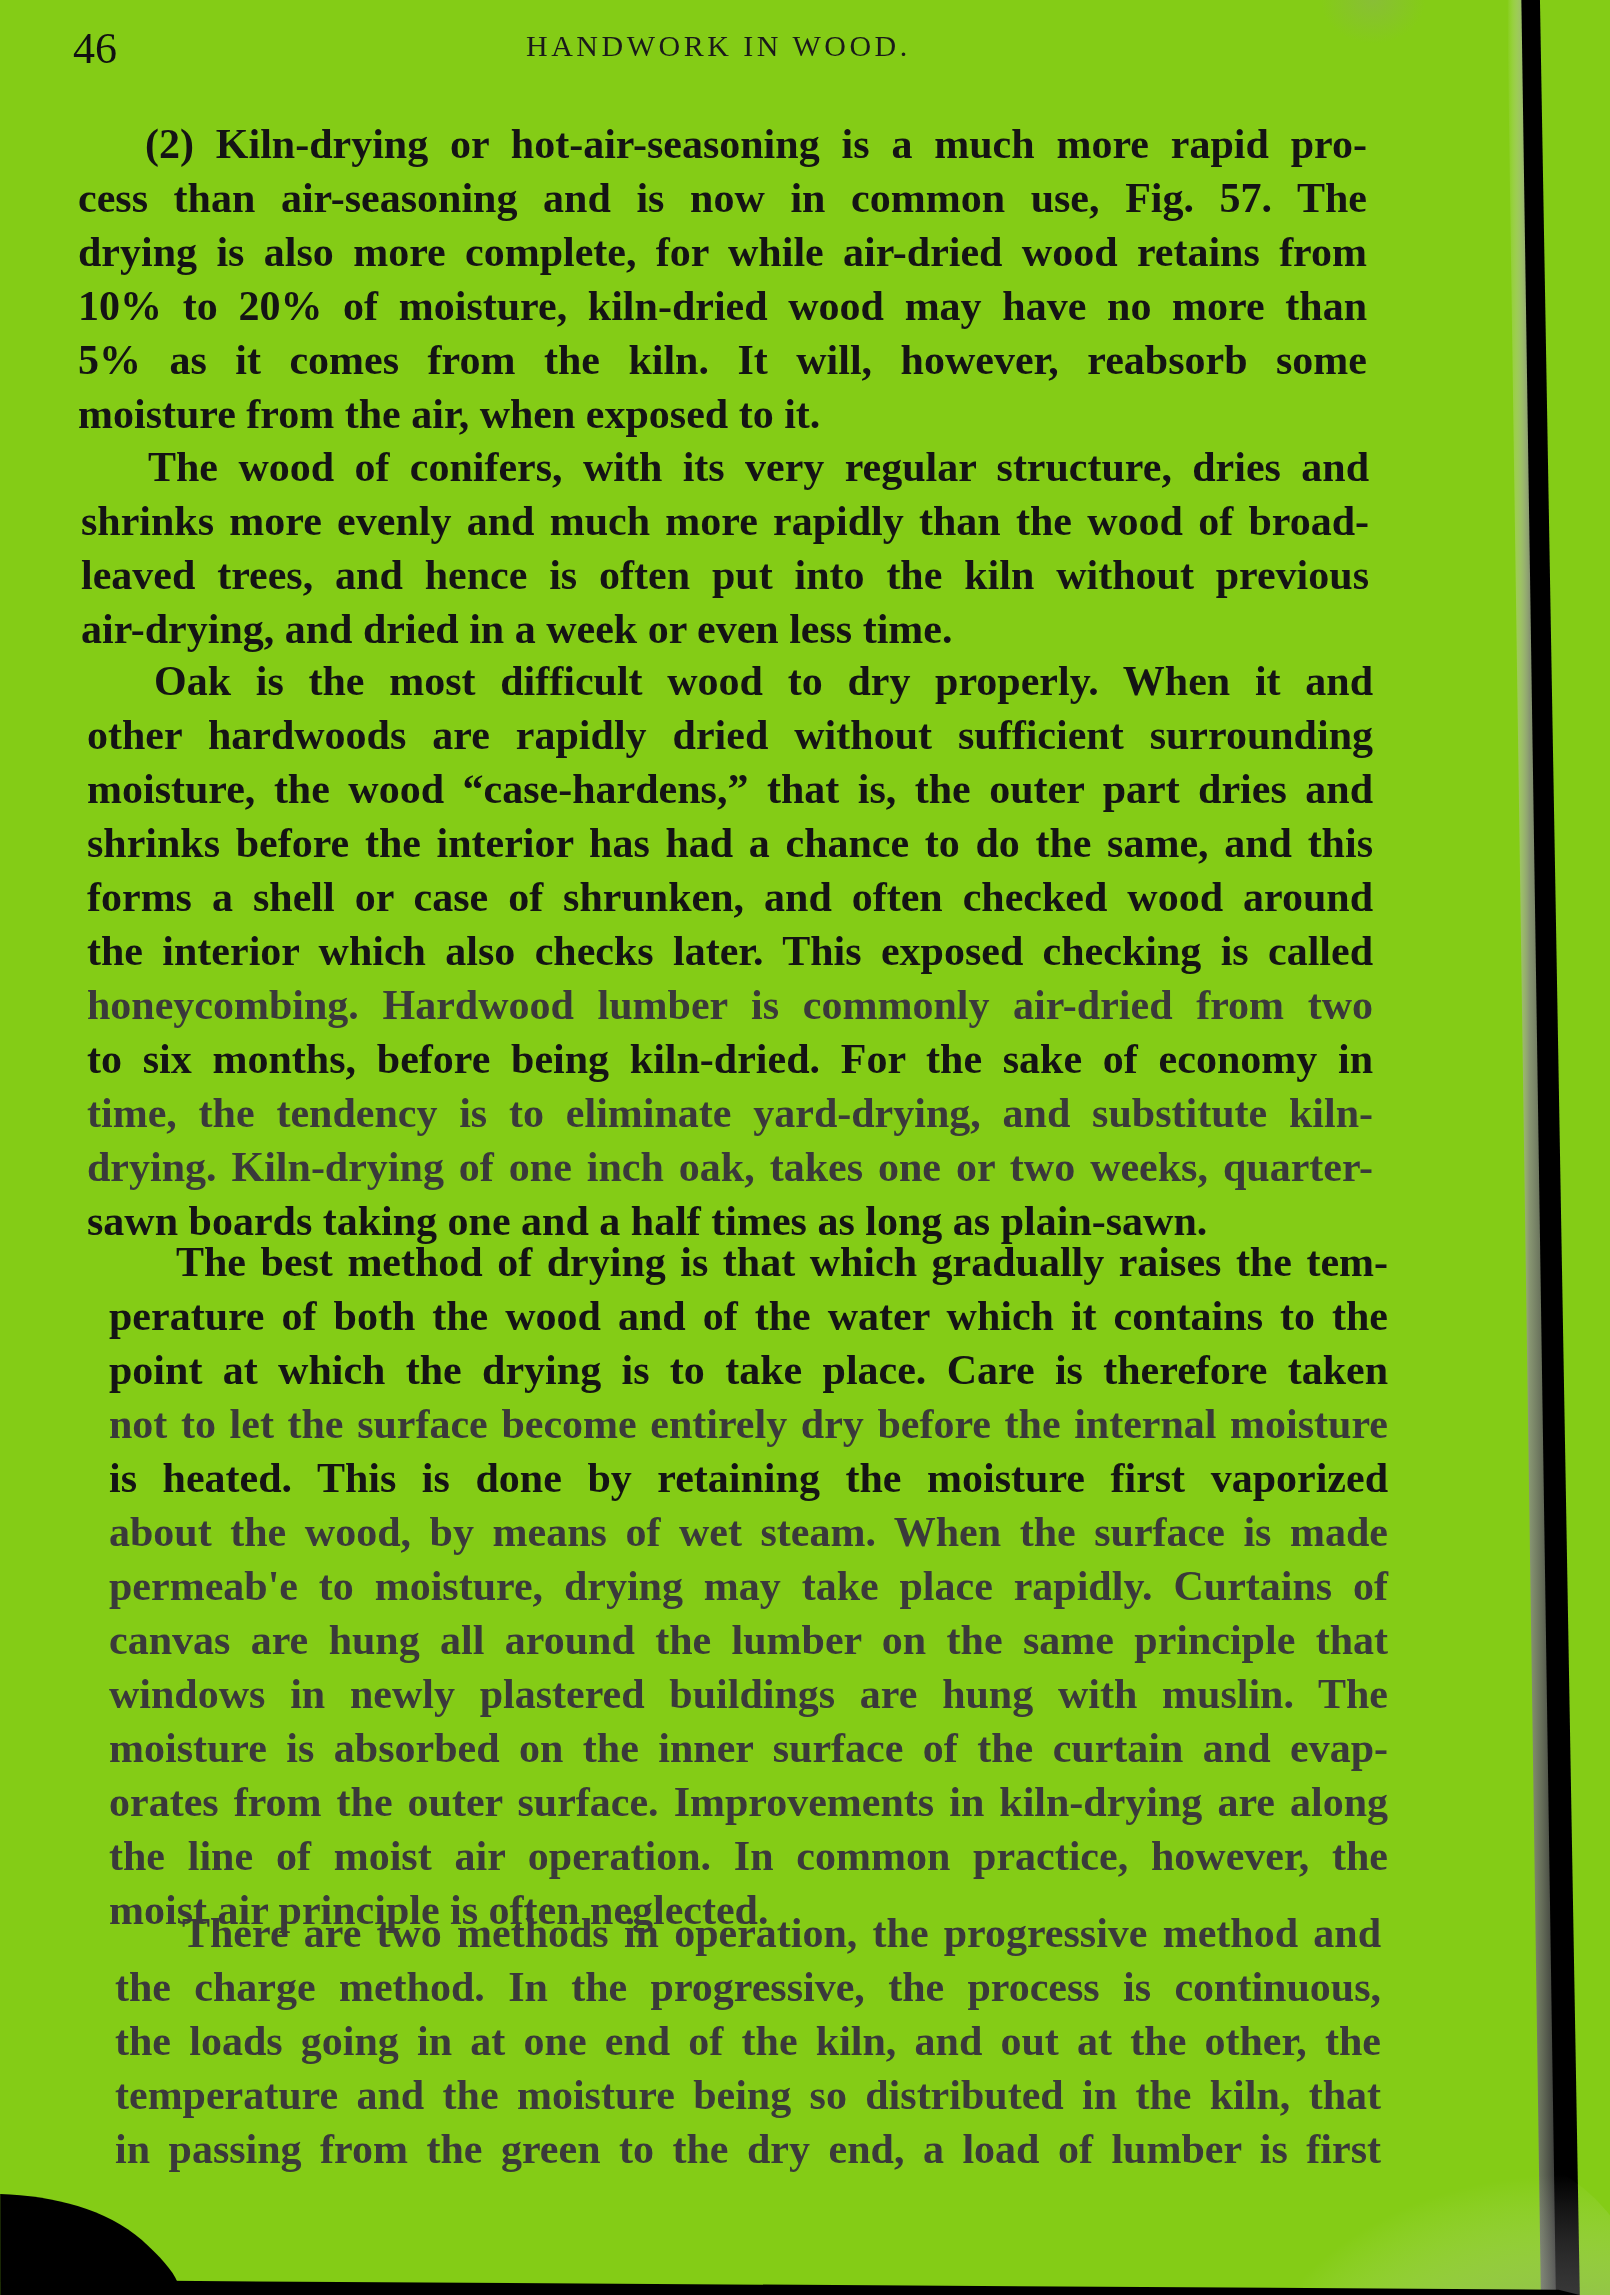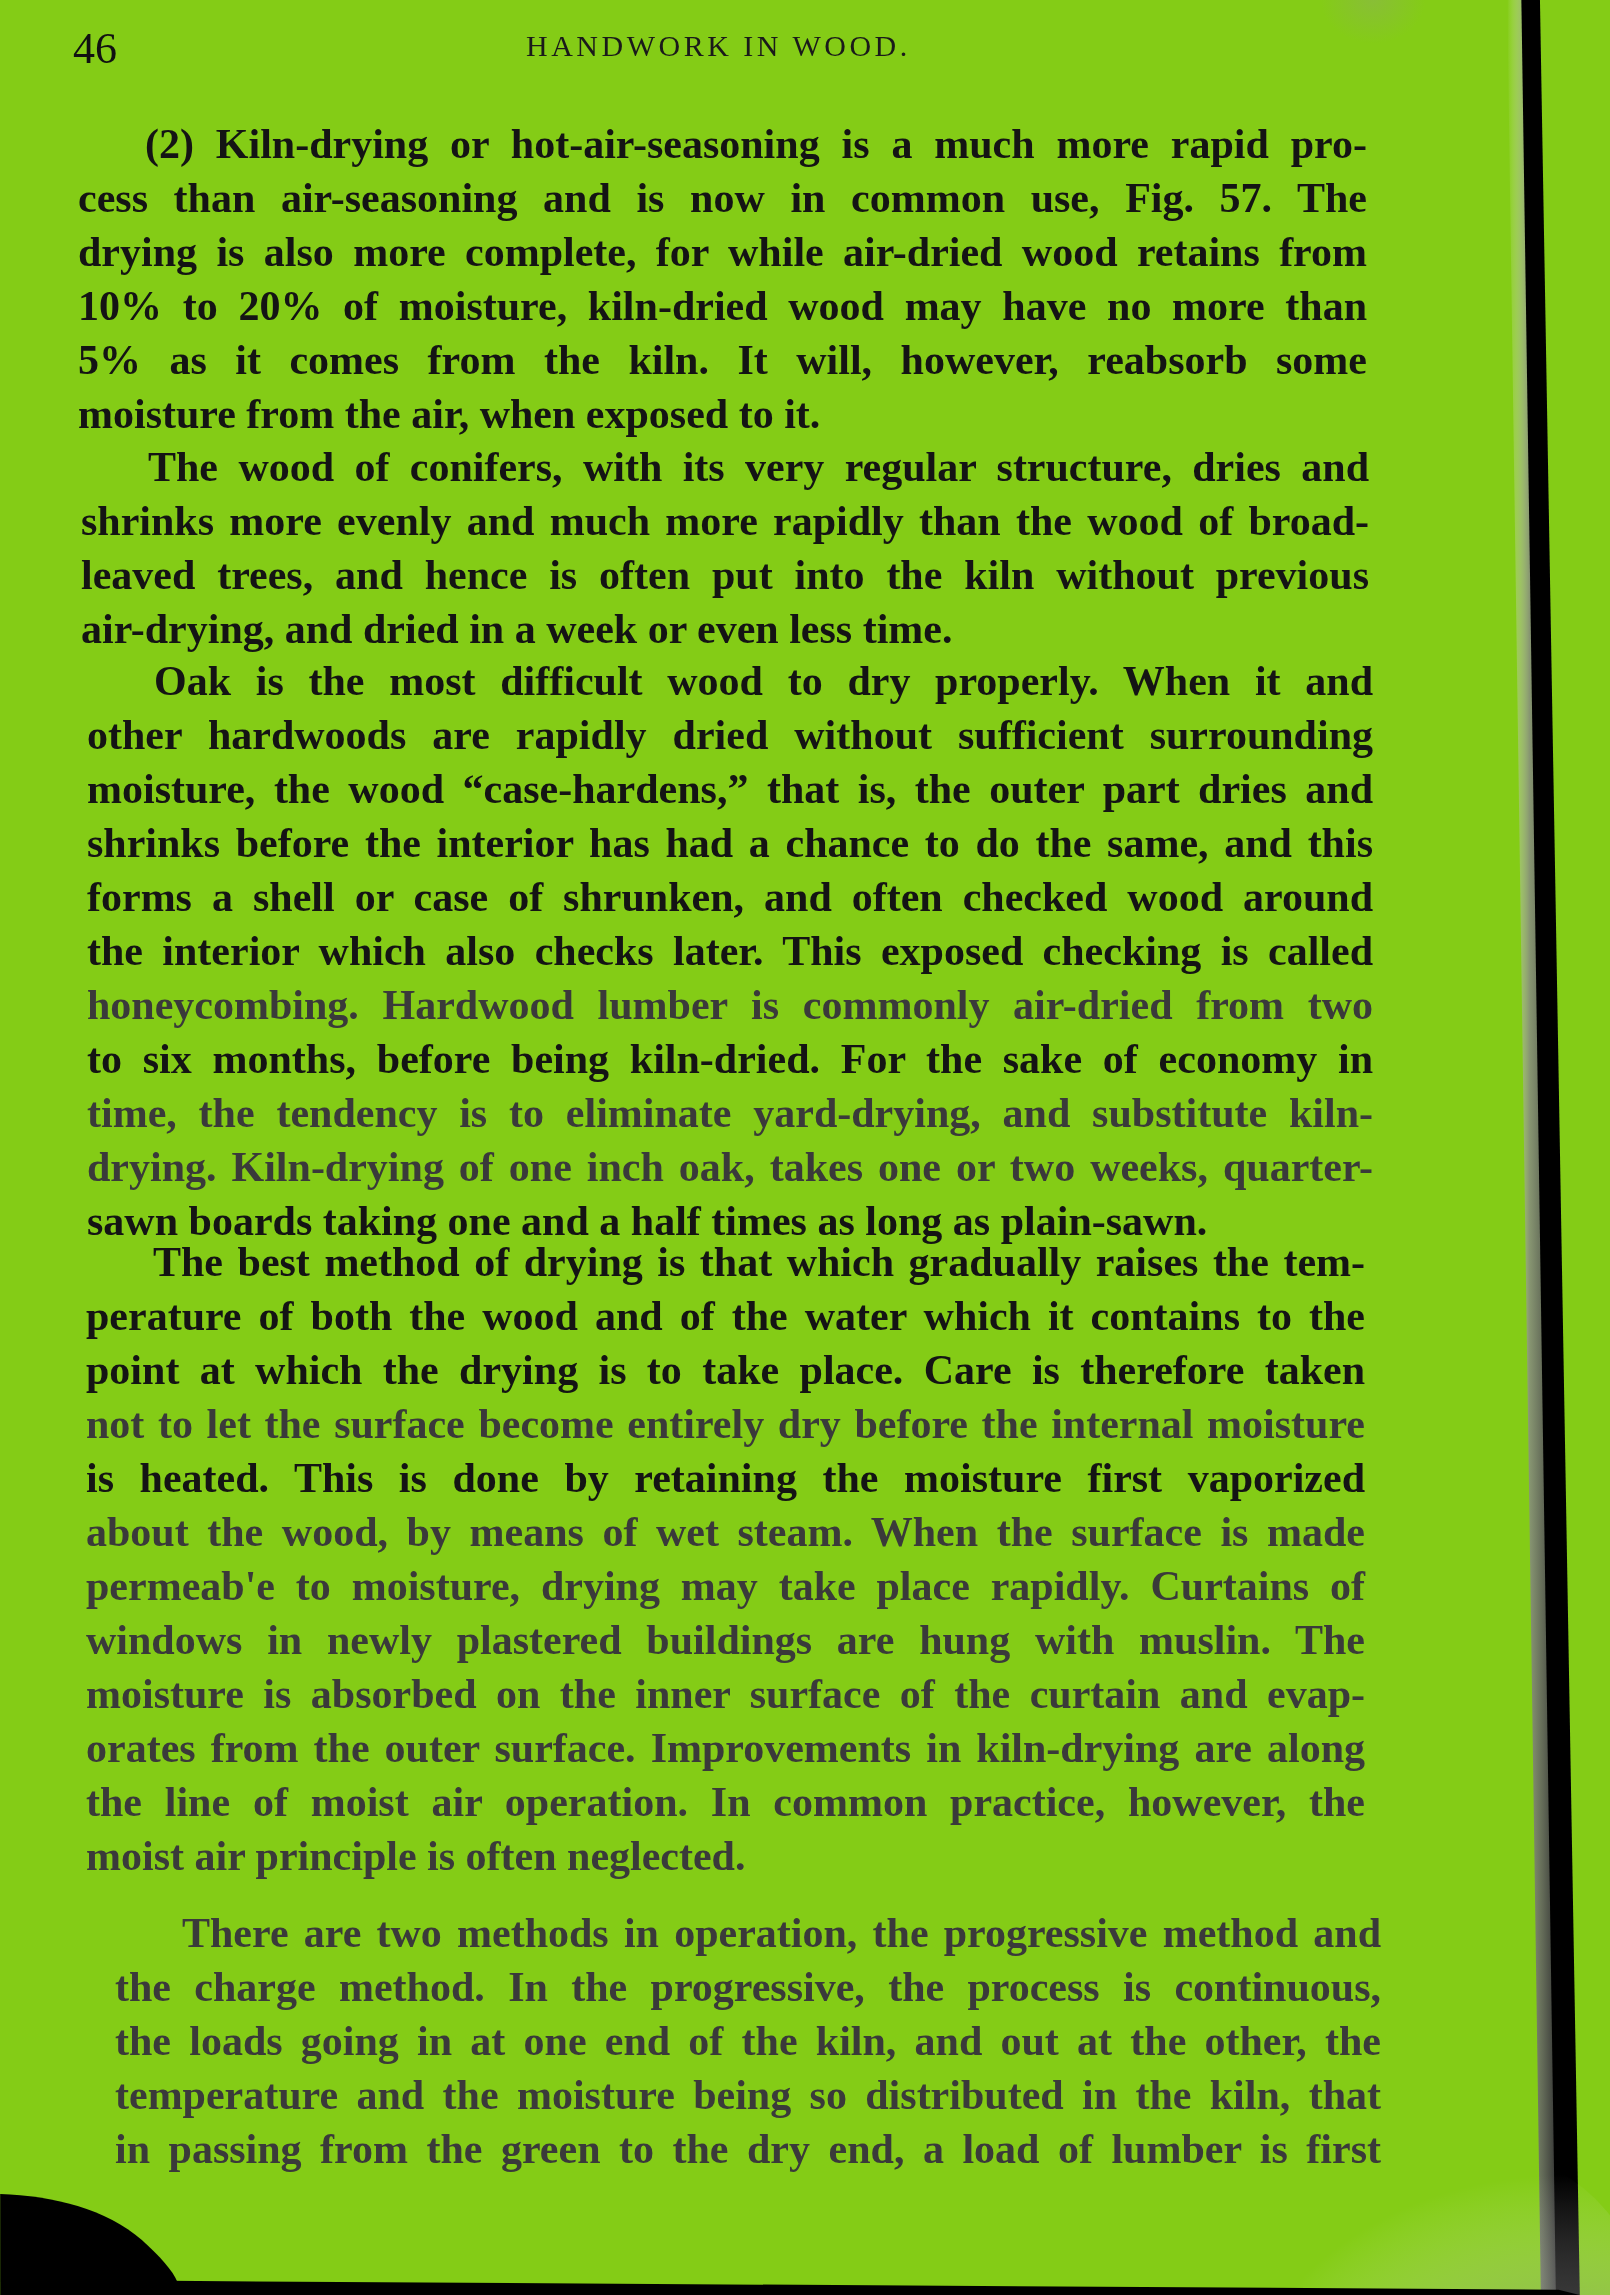--- a/index.html
+++ b/index.html
@@ -118,28 +118,29 @@
     <span class="line">shrinks before the interior has had a chance to do the same, and this</span>
     <span class="line">forms a shell or case of shrunken, and often checked wood around</span>
     <span class="line">the interior which also checks later. This exposed checking is called</span>
     <span class="line faint">honeycombing. Hardwood lumber is commonly air-dried from two</span>
     <span class="line">to six months, before being kiln-dried. For the sake of economy in</span>
     <span class="line faint">time, the tendency is to eliminate yard-drying, and substitute kiln-</span>
     <span class="line faint">drying. Kiln-drying of one inch oak, takes one or two weeks, quarter-</span>
     <span class="line last">sawn boards taking one and a half times as long as plain-sawn.</span>
   </div>
 
-  <div class="para" style="left:86px; top:1235px; width:1279px;">
+  <div class="para" style="left:109px; top:1235px; width:1279px;">
     <span class="line indent">The best method of drying is that which gradually raises the tem-</span>
     <span class="line">perature of both the wood and of the water which it contains to the</span>
     <span class="line">point at which the drying is to take place. Care is therefore taken</span>
     <span class="line faint">not to let the surface become entirely dry before the internal moisture</span>
     <span class="line">is heated. This is done by retaining the moisture first vaporized</span>
     <span class="line faint">about the wood, by means of wet steam. When the surface is made</span>
     <span class="line faint">permeab'e to moisture, drying may take place rapidly. Curtains of</span>
+    <span class="line faint">canvas are hung all around the lumber on the same principle that</span>
     <span class="line faint">windows in newly plastered buildings are hung with muslin. The</span>
     <span class="line faint">moisture is absorbed on the inner surface of the curtain and evap-</span>
     <span class="line faint">orates from the outer surface. Improvements in kiln-drying are along</span>
     <span class="line faint">the line of moist air operation. In common practice, however, the</span>
     <span class="line last faint">moist air principle is often neglected.</span>
   </div>
 
   <div class="para" style="left:115px; top:1906px; width:1266px;">
     <span class="line indent faint">There are two methods in operation, the progressive method and</span>
     <span class="line faint">the charge method. In the progressive, the process is continuous,</span>

